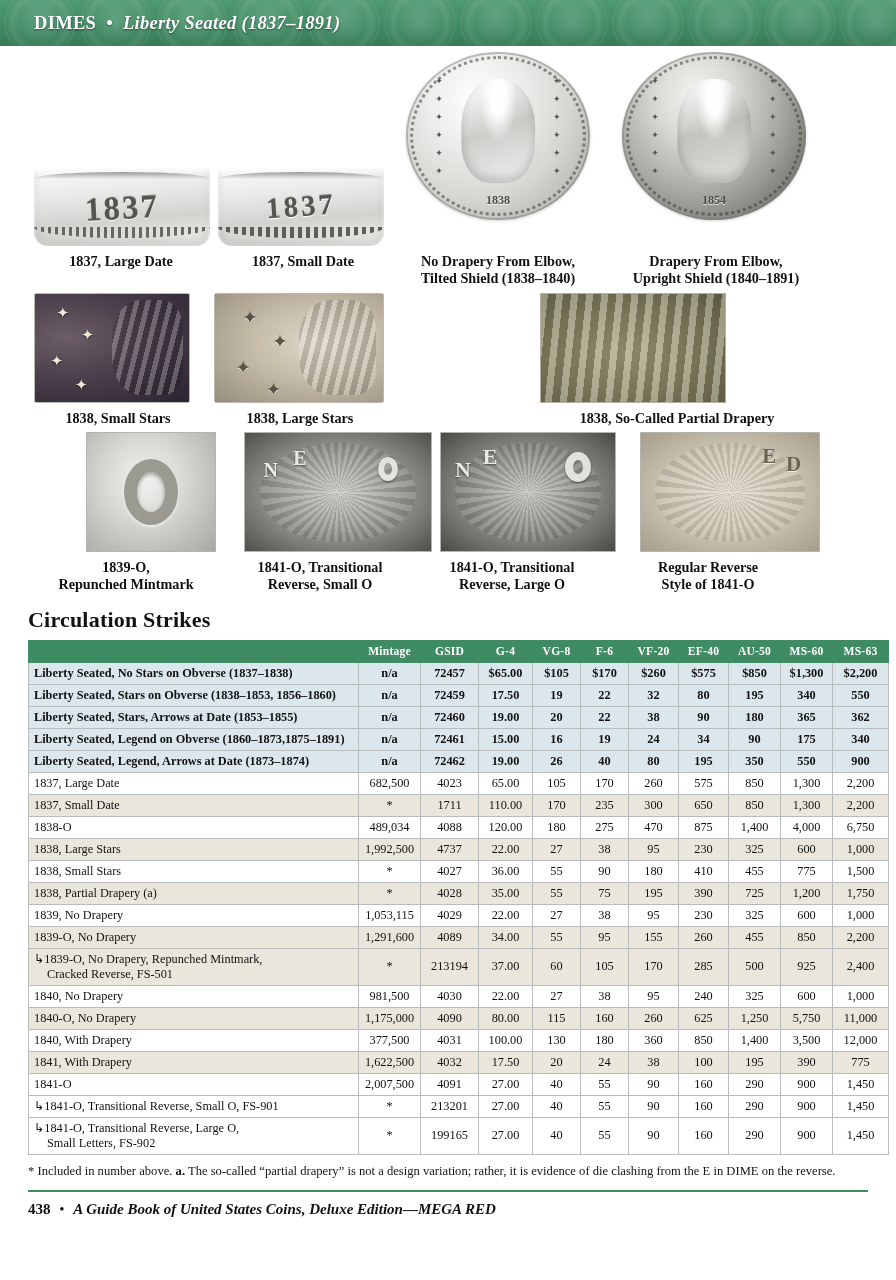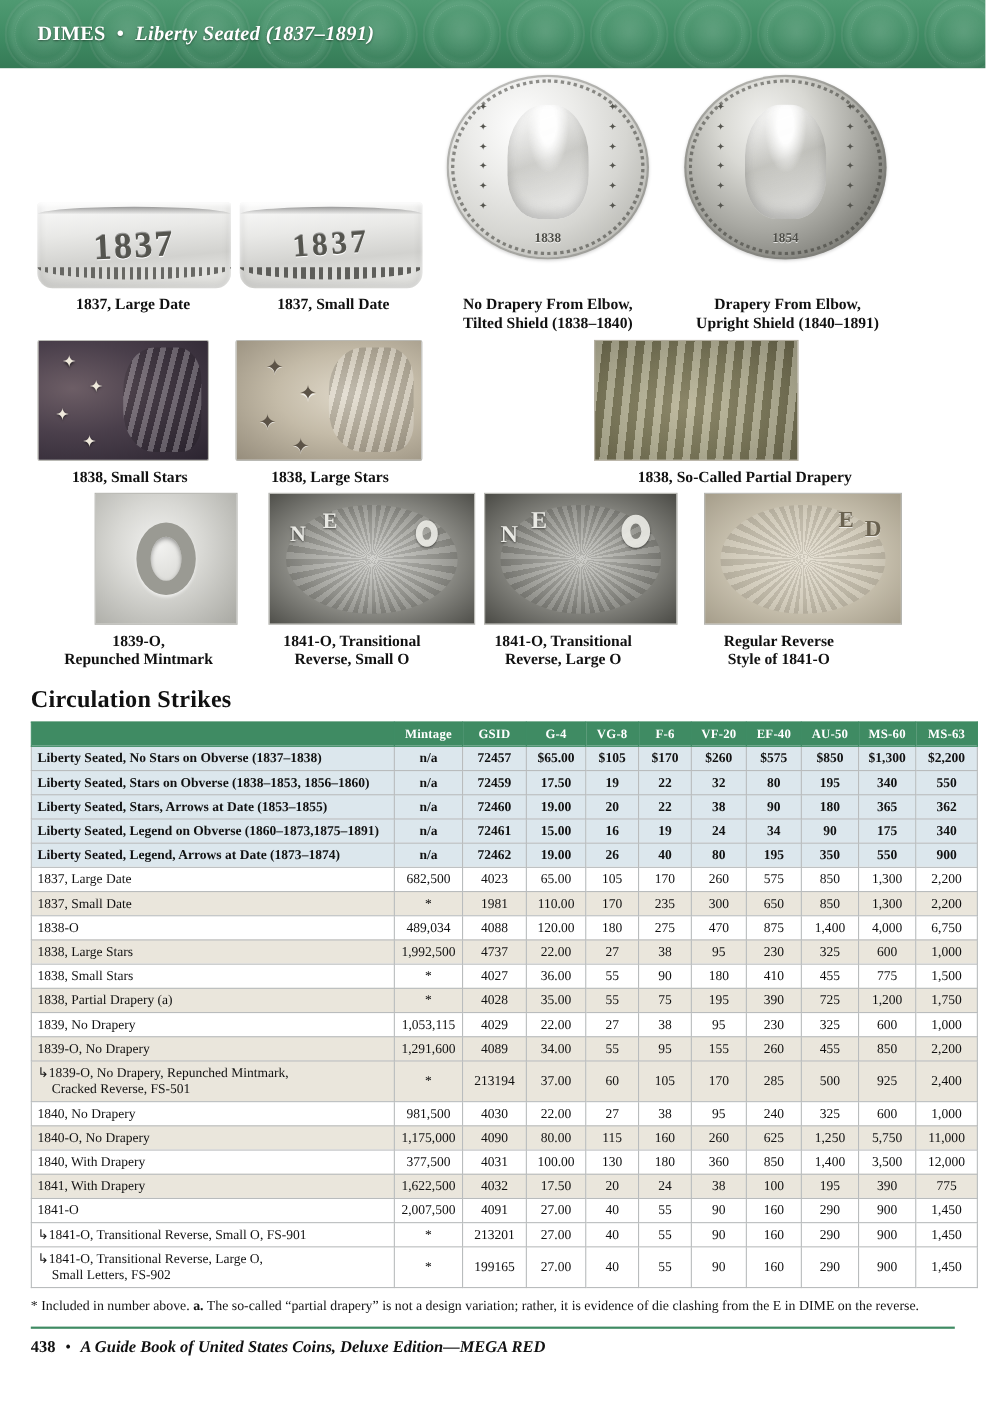--- a/index.html
+++ b/index.html
@@ -10,21 +10,21 @@
     background:#ffffff;
     font-family:"Liberation Serif", serif;
     color:#111;
     position:relative;
     overflow:hidden;
   }
 
   
   .header-band {
     position:relative;
-    height:62px;
+    height:46px;
     background:linear-gradient(180deg,#4f9a72 0%,#3f8b63 55%,#357a56 100%);
     overflow:hidden;
   }
   .header-coins {
     position:absolute; inset:0;
     display:flex; align-items:center; gap:4px;
     padding-left:4px;
     opacity:.35;
   }
   .hcoin {
@@ -610,21 +610,21 @@
           <td class="num">170</td>
           <td class="num">260</td>
           <td class="num">575</td>
           <td class="num">850</td>
           <td class="num">1,300</td>
           <td class="num">2,200</td>
         </tr>
         <tr class="alt">
           <td class="desc">1837, Small Date</td>
           <td class="num">*</td>
-          <td class="num">1981</td>
+          <td class="num">1711</td>
           <td class="num">110.00</td>
           <td class="num">170</td>
           <td class="num">235</td>
           <td class="num">300</td>
           <td class="num">650</td>
           <td class="num">850</td>
           <td class="num">1,300</td>
           <td class="num">2,200</td>
         </tr>
         <tr class="plain">

